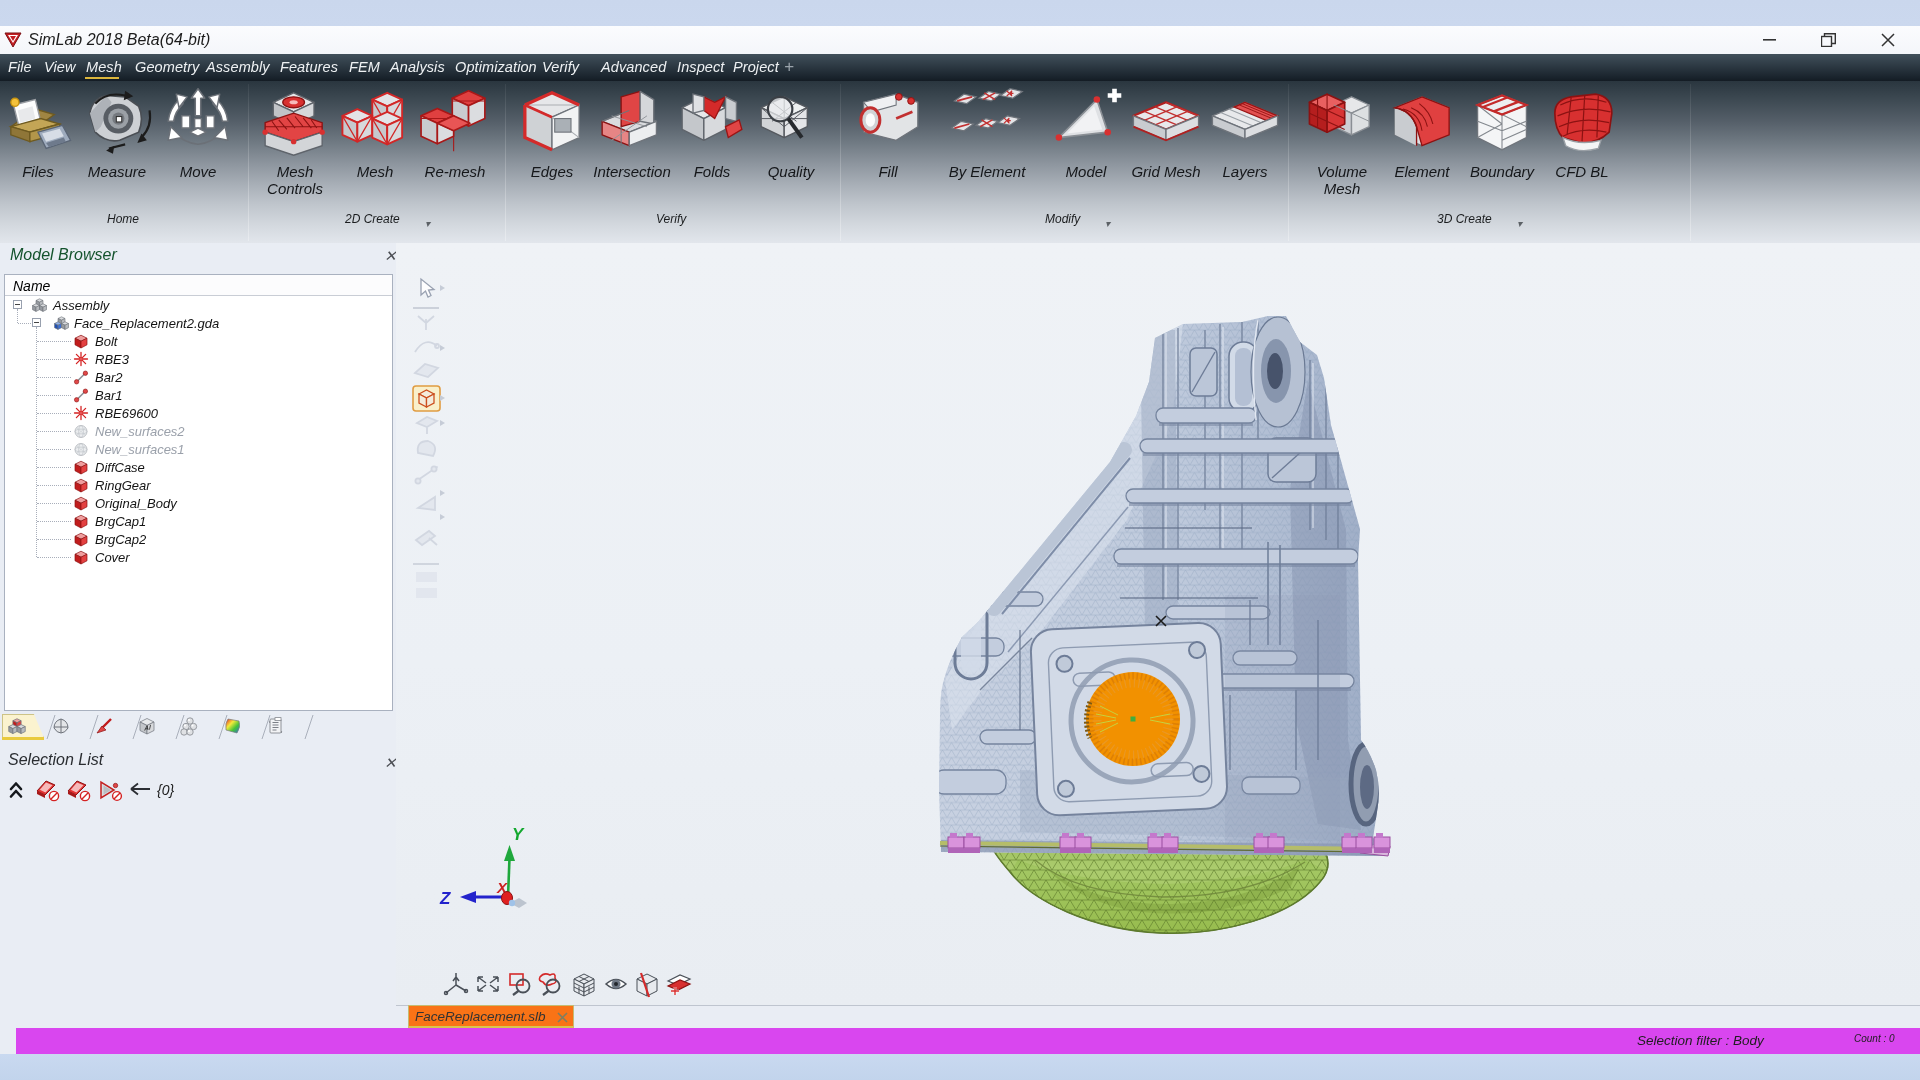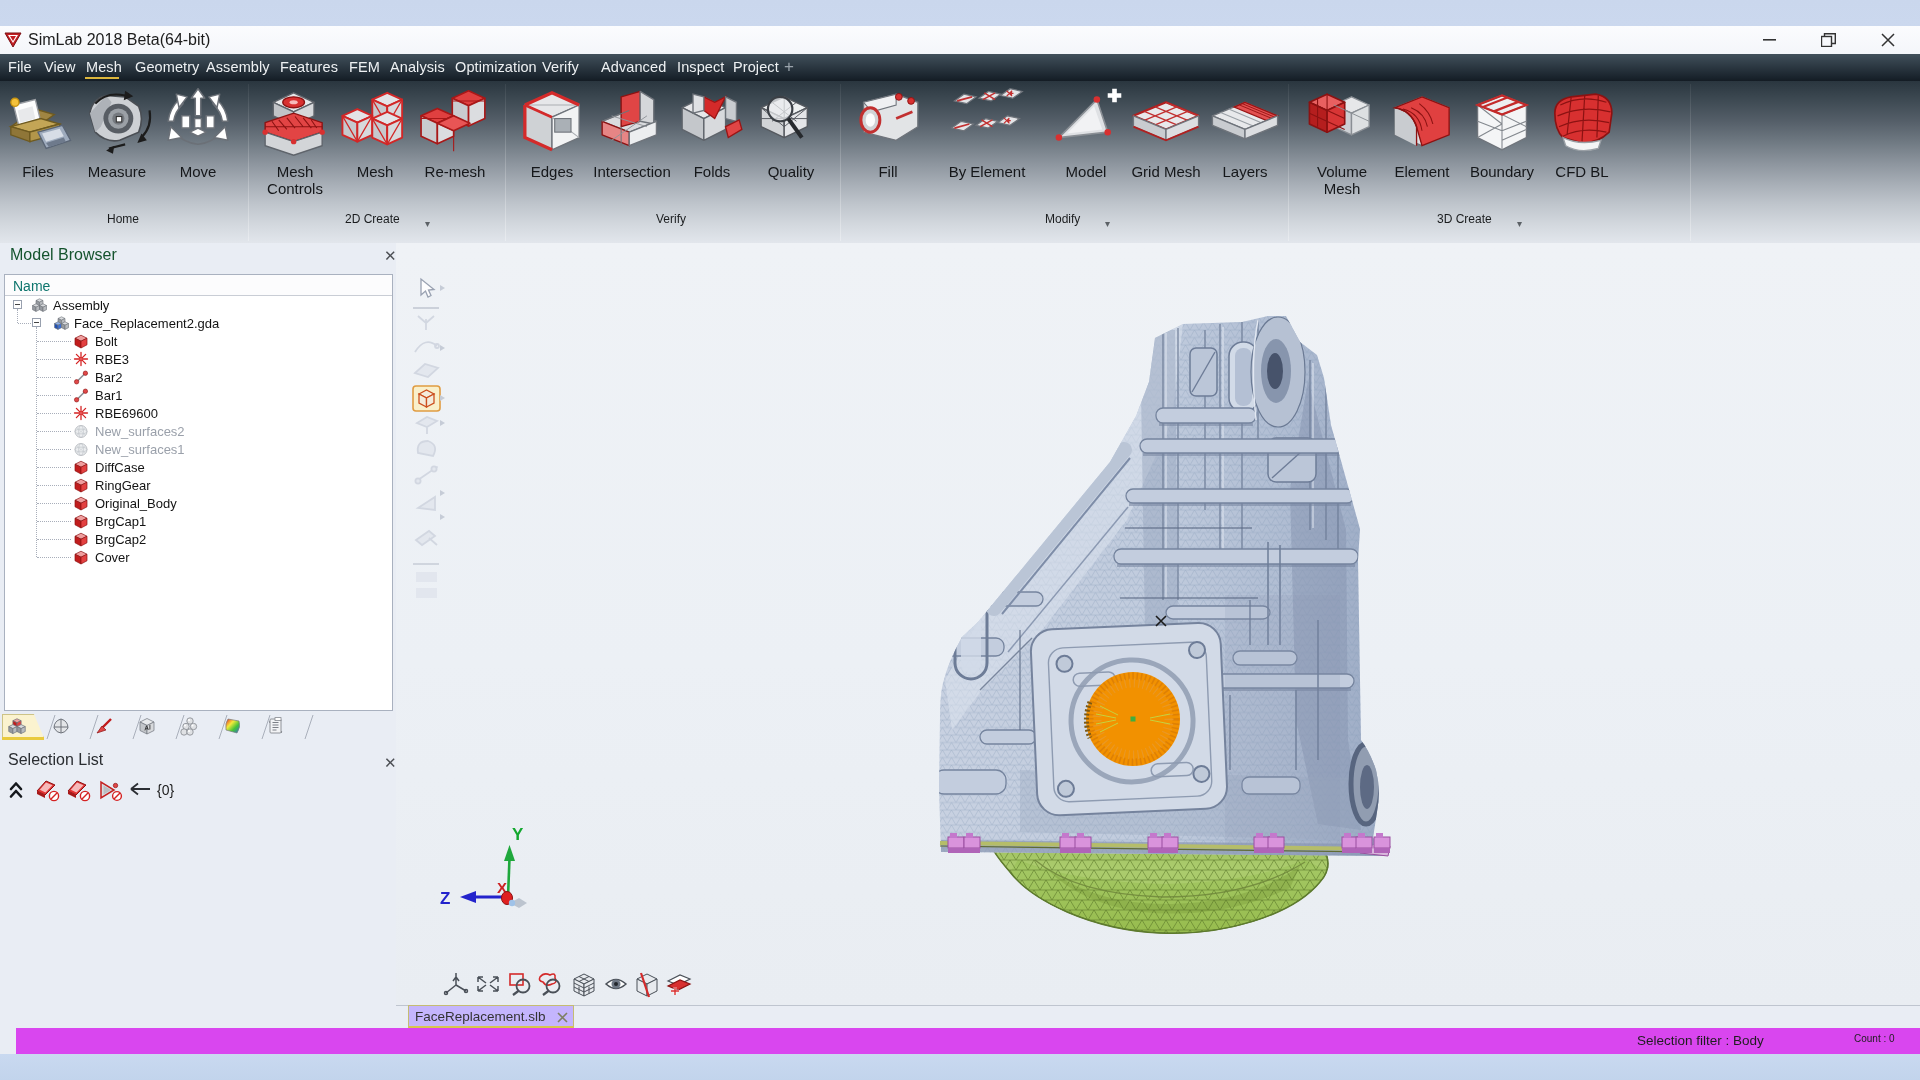--- a/index.html
+++ b/index.html
@@ -1,19 +1,19 @@
 <!DOCTYPE html>
 <html><head>
 <meta charset="utf-8">
 <style>
 html,body{margin:0;padding:0;width:1920px;height:1080px;overflow:hidden;
   font-family:"Liberation Sans",sans-serif;-webkit-font-smoothing:antialiased;}
 *{box-sizing:border-box;}
 .abs{position:absolute;}
-#page{position:relative;width:1920px;height:1080px;background:#e9edf4;}
+#page{position:relative;width:1920px;height:1080px;background:#e9edf4;font-style:italic;}
 
 #topstrip{left:0;top:0;width:1920px;height:26px;background:linear-gradient(180deg,#cad7ed,#cbd8ee);}
 #titlebar{left:0;top:26px;width:1920px;height:28px;background:linear-gradient(180deg,#fbfcfe,#f4f6fa);}
 #titletext{left:28px;top:5px;font-size:16px;color:#1c1c1c;}
 .winbtn{top:32px;color:#222;}
 #menubar{left:0;top:54px;width:1920px;height:27px;background:linear-gradient(180deg,#41505b,#1a242d 85%,#141c24);}
 .mi{position:absolute;top:5px;font-size:14.5px;color:#eef1f3;letter-spacing:.1px;}
 #meshul{left:85px;top:23px;width:34px;height:2px;background:#dcb63c;}
 
 #ribbon{left:0;top:81px;width:1920px;height:162px;background:linear-gradient(180deg,#2a363f 0%,#3e4a53 12%,#555f69 25%,#707a83 38%,#8d959e 51%,#a8afb7 64%,#bfc5cc 76%,#d2d7dd 88%,#e2e6ec 100%);}
@@ -21,41 +21,41 @@
 .ric{position:absolute;top:5px;width:76px;height:76px;}
 .rlb{position:absolute;top:82px;font-size:15px;color:#15171a;text-align:center;line-height:17px;white-space:pre;}
 .rgl{position:absolute;top:131px;font-size:12px;color:#1b1d1f;}
 .rga{position:absolute;top:137px;font-size:10px;color:#5c6166;}
 
 #leftcol{left:0;top:243px;width:396px;height:785px;background:#e9edf4;}
 #mbtitle{left:10px;top:3px;font-size:16px;color:#14532d;}
 .closex{position:absolute;font-size:15px;color:#4c4f54;}
 #treebox{left:4px;top:31px;width:389px;height:437px;background:#fff;border:1px solid #a9b1bf;}
 #namerow{left:0;top:0;width:387px;height:21px;background:#fcfcfd;border-bottom:1px solid #c9cdd5;}
-#namerow span{position:absolute;left:8px;top:3px;font-size:14px;color:#0f766e;}
+#namerow span{position:absolute;left:8px;top:3px;font-size:14px;color:#000000;}
 .trow{position:absolute;height:18px;font-size:13px;color:#141414;white-space:nowrap;}
 .trow .tico{position:absolute;top:1px;}
 .grey{color:#9aa0aa;}
 .ebox{position:absolute;width:9px;height:9px;border:1px solid #98a0ae;background:#fff;}
 .ebox i{position:absolute;left:1px;top:3px;width:5px;height:1px;background:#444;}
 
 #treetabs{left:2px;top:470px;width:392px;height:28px;}
 #seltitle{left:8px;top:508px;font-size:16px;color:#2a2d31;}
 #seltools{left:6px;top:534px;width:380px;height:26px;}
 #seltable{left:4px;top:566px;width:389px;height:213px;background:#fff;border:1px solid #b6bcc7;}
 #selhead{left:0;top:0;width:387px;height:19px;background:#f2f3f6;border-bottom:1px solid #c9cdd5;}
 #selhead .c1{position:absolute;left:8px;top:2px;font-size:13.5px;color:#222;}
 #selhead .c2{position:absolute;left:106px;top:2px;font-size:13.5px;color:#222;}
 #selhead .vline{position:absolute;left:99px;top:1px;width:1px;height:17px;background:#c9cdd5;}
 
 #vp{left:396px;top:243px;width:1524px;height:762px;background:linear-gradient(180deg,#eff2f6 0%,#ecf0f5 55%,#e9edf2 100%);}
 
 #tabbar{left:0px;top:1005px;width:1920px;height:23px;}
 #tabline{left:396px;top:0px;width:1524px;height:1px;background:#bfc5cf;}
-#doctab{left:408px;top:0px;width:166px;height:23px;background:#c4b5fd;border:1px solid #c5bc72;border-bottom:2px solid #d8c64e;}
+#doctab{left:408px;top:0px;width:166px;height:23px;background:#f97316;border:1px solid #c5bc72;border-bottom:2px solid #d8c64e;}
 #doctab span{position:absolute;left:6px;top:3px;font-size:13.5px;color:#333;}
 #statusrow{left:16px;top:1028px;width:1920px;height:26px;background:#d946ef;}
 #statusrow .s1{position:absolute;left:1621px;top:5px;font-size:13.5px;color:#1e1e1e;}
 #statusrow .s2{position:absolute;left:1838px;top:5px;font-size:10px;color:#1e1e1e;}
 #blue{left:0;top:1054px;width:1920px;height:26px;background:linear-gradient(180deg,#c9d9f0,#c2d4ec);}
 </style>
 </head>
 <body>
 <div id="page">
   <div class="abs" id="topstrip"></div>

